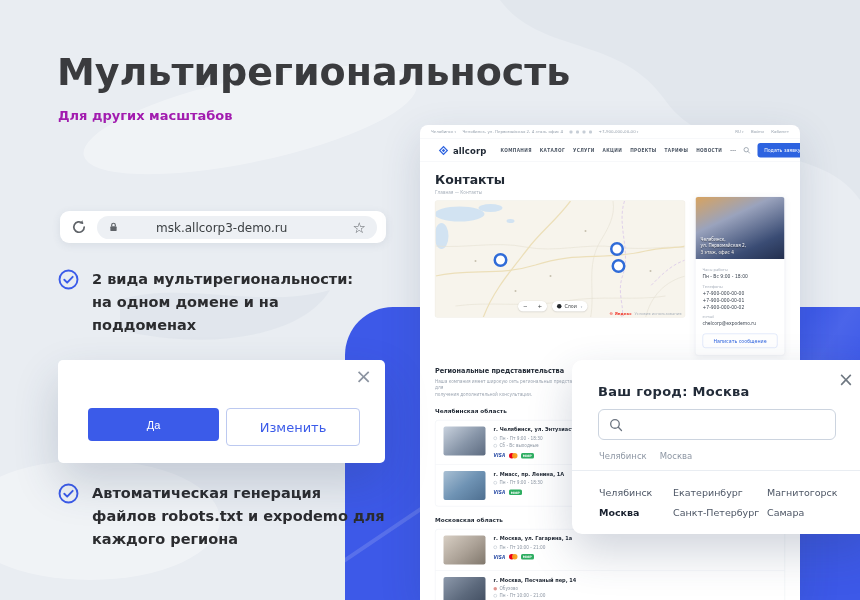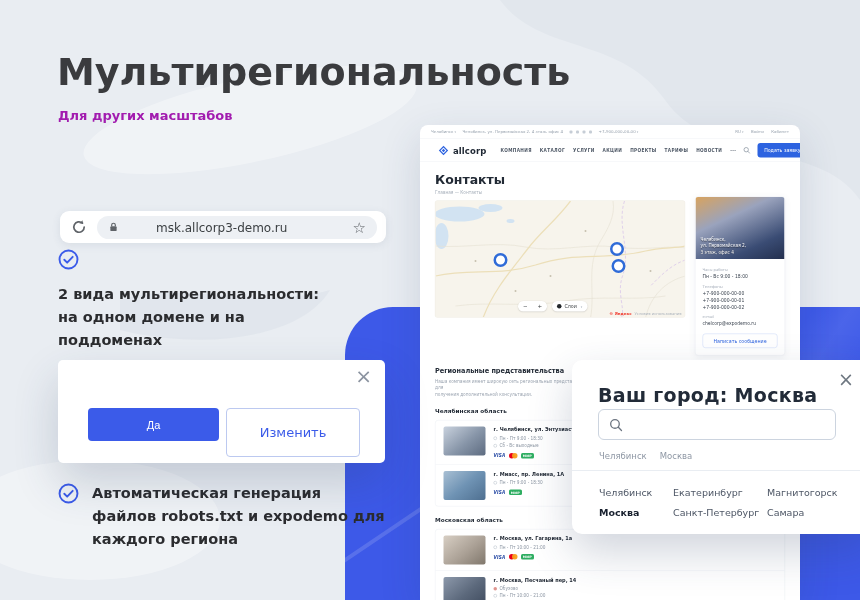--- a/index.html
+++ b/index.html
@@ -28,21 +28,21 @@
                 border-radius:9px; box-shadow:0 2px 8px rgba(60,80,110,.10); display:flex; align-items:center;
                 padding:0 9px 0 11px; z-index:2; }
   .refresh { width:16px; height:16px; margin-right:10px; flex:none; }
   .url-pill { flex:1; height:23px; background:#edf0f4; border-radius:12px; display:flex; align-items:flex-start; padding:5px 11px;gap:28px; }
   .lock { width:11px; height:12px; flex:none; }
   .url-text { font-size:12px; color:#3c4043; margin-left:9px; }
   .star { margin-left:auto; font-size:15px; color:#5f6368; line-height:1; }
 
   
   .bullet { position:absolute; left:58px; display:flex; gap:13px; z-index:2; width:330px; }
-  .bullet.b1 { top:248px;flex-direction:column; } .bullet.b2 { top:482px; }
+  .bullet.b1 { top:268px; } .bullet.b2 { top:482px; }
   .bullet svg { flex:none; margin-top:1px; }
   .bullet-text { font-size:14.5px; font-weight:bold; color:#2b2c2f; line-height:1.58; white-space:pre-line; }
 
   
   .mockup { position:absolute; left:420px; top:125px; width:380px; height:475px; background:#fff;
             border-radius:8px 8px 0 0; box-shadow:0 14px 40px rgba(45,65,105,.16); z-index:2; overflow:hidden; }
   .m-inner { width:760px; height:950px; transform:scale(.5); transform-origin:0 0; }
 
   .m-topbar { height:28px; display:flex; align-items:center; padding:0 22px; border-bottom:1px solid #eef1f5;
               font-size:8px; color:#99a3af; gap:13px; white-space:nowrap; }
@@ -111,41 +111,41 @@
   .pay-visa { font-size:8.5px; font-weight:bold; font-style:italic; color:#1a3f9e; letter-spacing:.3px; }
   .pay-mc { display:flex; align-items:center; }
   .mc1 { width:11px; height:11px; border-radius:50%; background:#eb001b; }
   .mc2 { width:11px; height:11px; border-radius:50%; background:#f79e1b; margin-left:-5px; opacity:.95; }
   .pay-mir { background:#2fae62; color:#fff; font-size:6.5px; font-weight:bold; border-radius:3px; padding:1.5px 4px; letter-spacing:.4px; }
 
   
   .picker { position:absolute; left:572px; top:360px; width:300px; height:174px; background:#fff; border-radius:10px;
             box-shadow:0 18px 44px rgba(40,60,95,.22); z-index:3; }
   .picker-close { position:absolute; left:266px; top:8px; font-size:19px; color:#6e7781; cursor:default; }
-  .picker-title { position:absolute; left:26px; top:24px; font-size:19px; font-weight:bold; color:#222b38; letter-spacing:.3px; }
+  .picker-title { position:absolute; left:26px; top:24px; font-size:13px; font-weight:bold; color:#222b38; letter-spacing:.3px; }
   .picker-search { position:absolute; left:26px; top:49px; width:238px; height:31px; border:1px solid #ccd4df;
                    border-radius:6px; display:flex; align-items:center; padding:0 10px; }
   .picker-search input { border:0; outline:0; flex:1; font-size:10.5px; color:#333; background:transparent;
                          font-family:inherit; min-width:0; }
   .picker-search input::placeholder { color:#9aa3b0; }
   .picker-recent { position:absolute; left:27px; top:91px; display:flex; gap:13px; font-size:8.5px; color:#8e97a4; }
   .picker-div { position:absolute; left:0; top:110px; width:100%; height:1px; background:#e9edf2; }
   .picker-grid { position:absolute; left:27px; top:127px; display:grid; grid-template-columns:74px 94px 90px;
                  row-gap:9px; font-size:9.5px; color:#4d5665; }
   .picker-grid .selected { font-weight:bold; color:#18202e; }
 
   
   .dialog { position:absolute; left:58px; top:360px; width:327px; height:103px; background:#fff; border-radius:5px;
             box-shadow:0 20px 45px rgba(40,60,95,.20); z-index:4; }
   .dlg-title { position:absolute; left:30px; top:21px; font-size:15px; font-weight:bold; color:#333a44; letter-spacing:.2px; }
   .dlg-close { position:absolute; right:13px; top:4px; font-size:20px; color:#8b93a0; }
   .dlg-btns { position:absolute; left:30px; top:48px; display:flex; gap:7px; }
   .btn-yes { width:131px; height:33px; background:#3b5be9; color:#fff; border-radius:4px; font-size:11px;
              display:flex; align-items:center; justify-content:center; border:0; font-family:Liberation Sans, sans-serif; }
-  .btn-change { width:134px; height:49px; background:#fff; border:1px solid #bcc9f0; color:#3b5be9; border-radius:4px;
+  .btn-change { width:134px; height:38px; background:#fff; border:1px solid #bcc9f0; color:#3b5be9; border-radius:4px;
                 font-size:13px; display:flex; align-items:center; justify-content:center; font-family:inherit; }
 </style>
 </head>
 <body>
 
 <svg class="bg-svg" width="860" height="600">
   <path d="M500,0 C540,55 620,35 665,100 C710,165 820,140 860,200 L860,0 Z" fill="#e2e7ed"></path>
   <ellipse cx="250" cy="120" rx="170" ry="42" fill="rgba(255,255,255,0.35)" transform="rotate(-12 250 120)"></ellipse>
   <ellipse cx="90" cy="520" rx="130" ry="60" fill="rgba(255,255,255,0.35)"></ellipse>
   <ellipse cx="372" cy="522" rx="9" ry="18" fill="rgba(255,255,255,0.75)" transform="rotate(18 372 522)"></ellipse>

